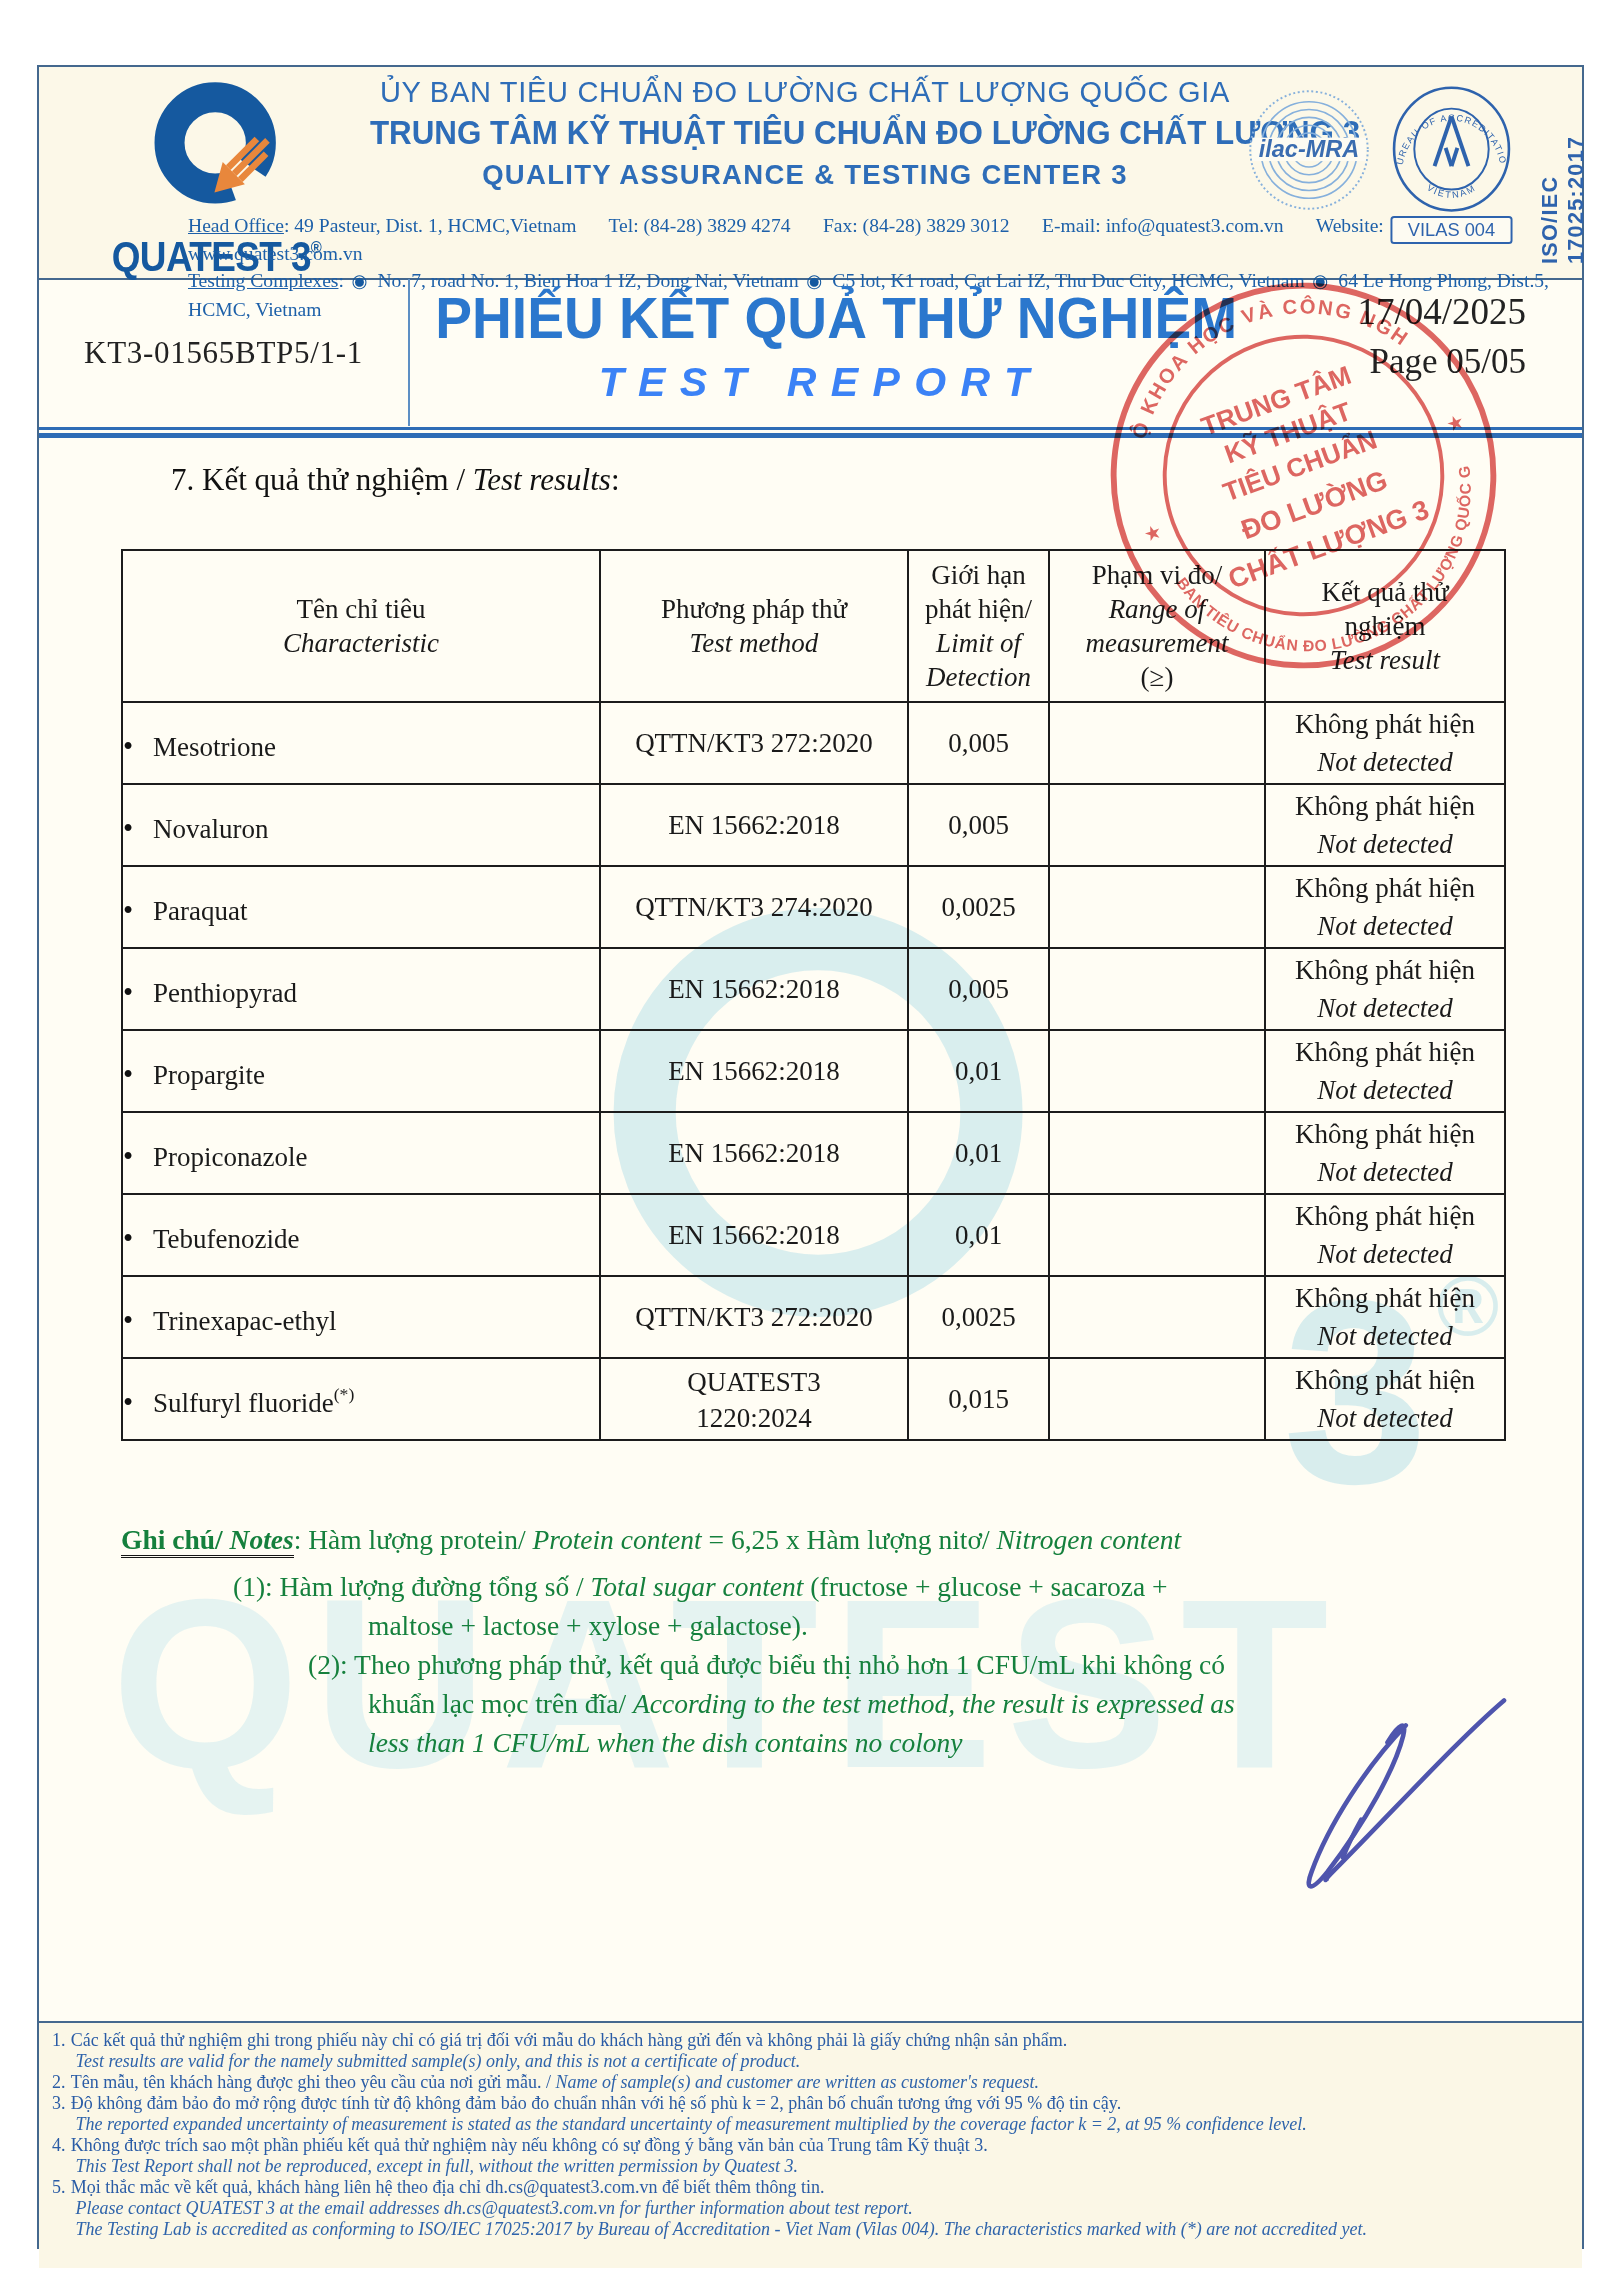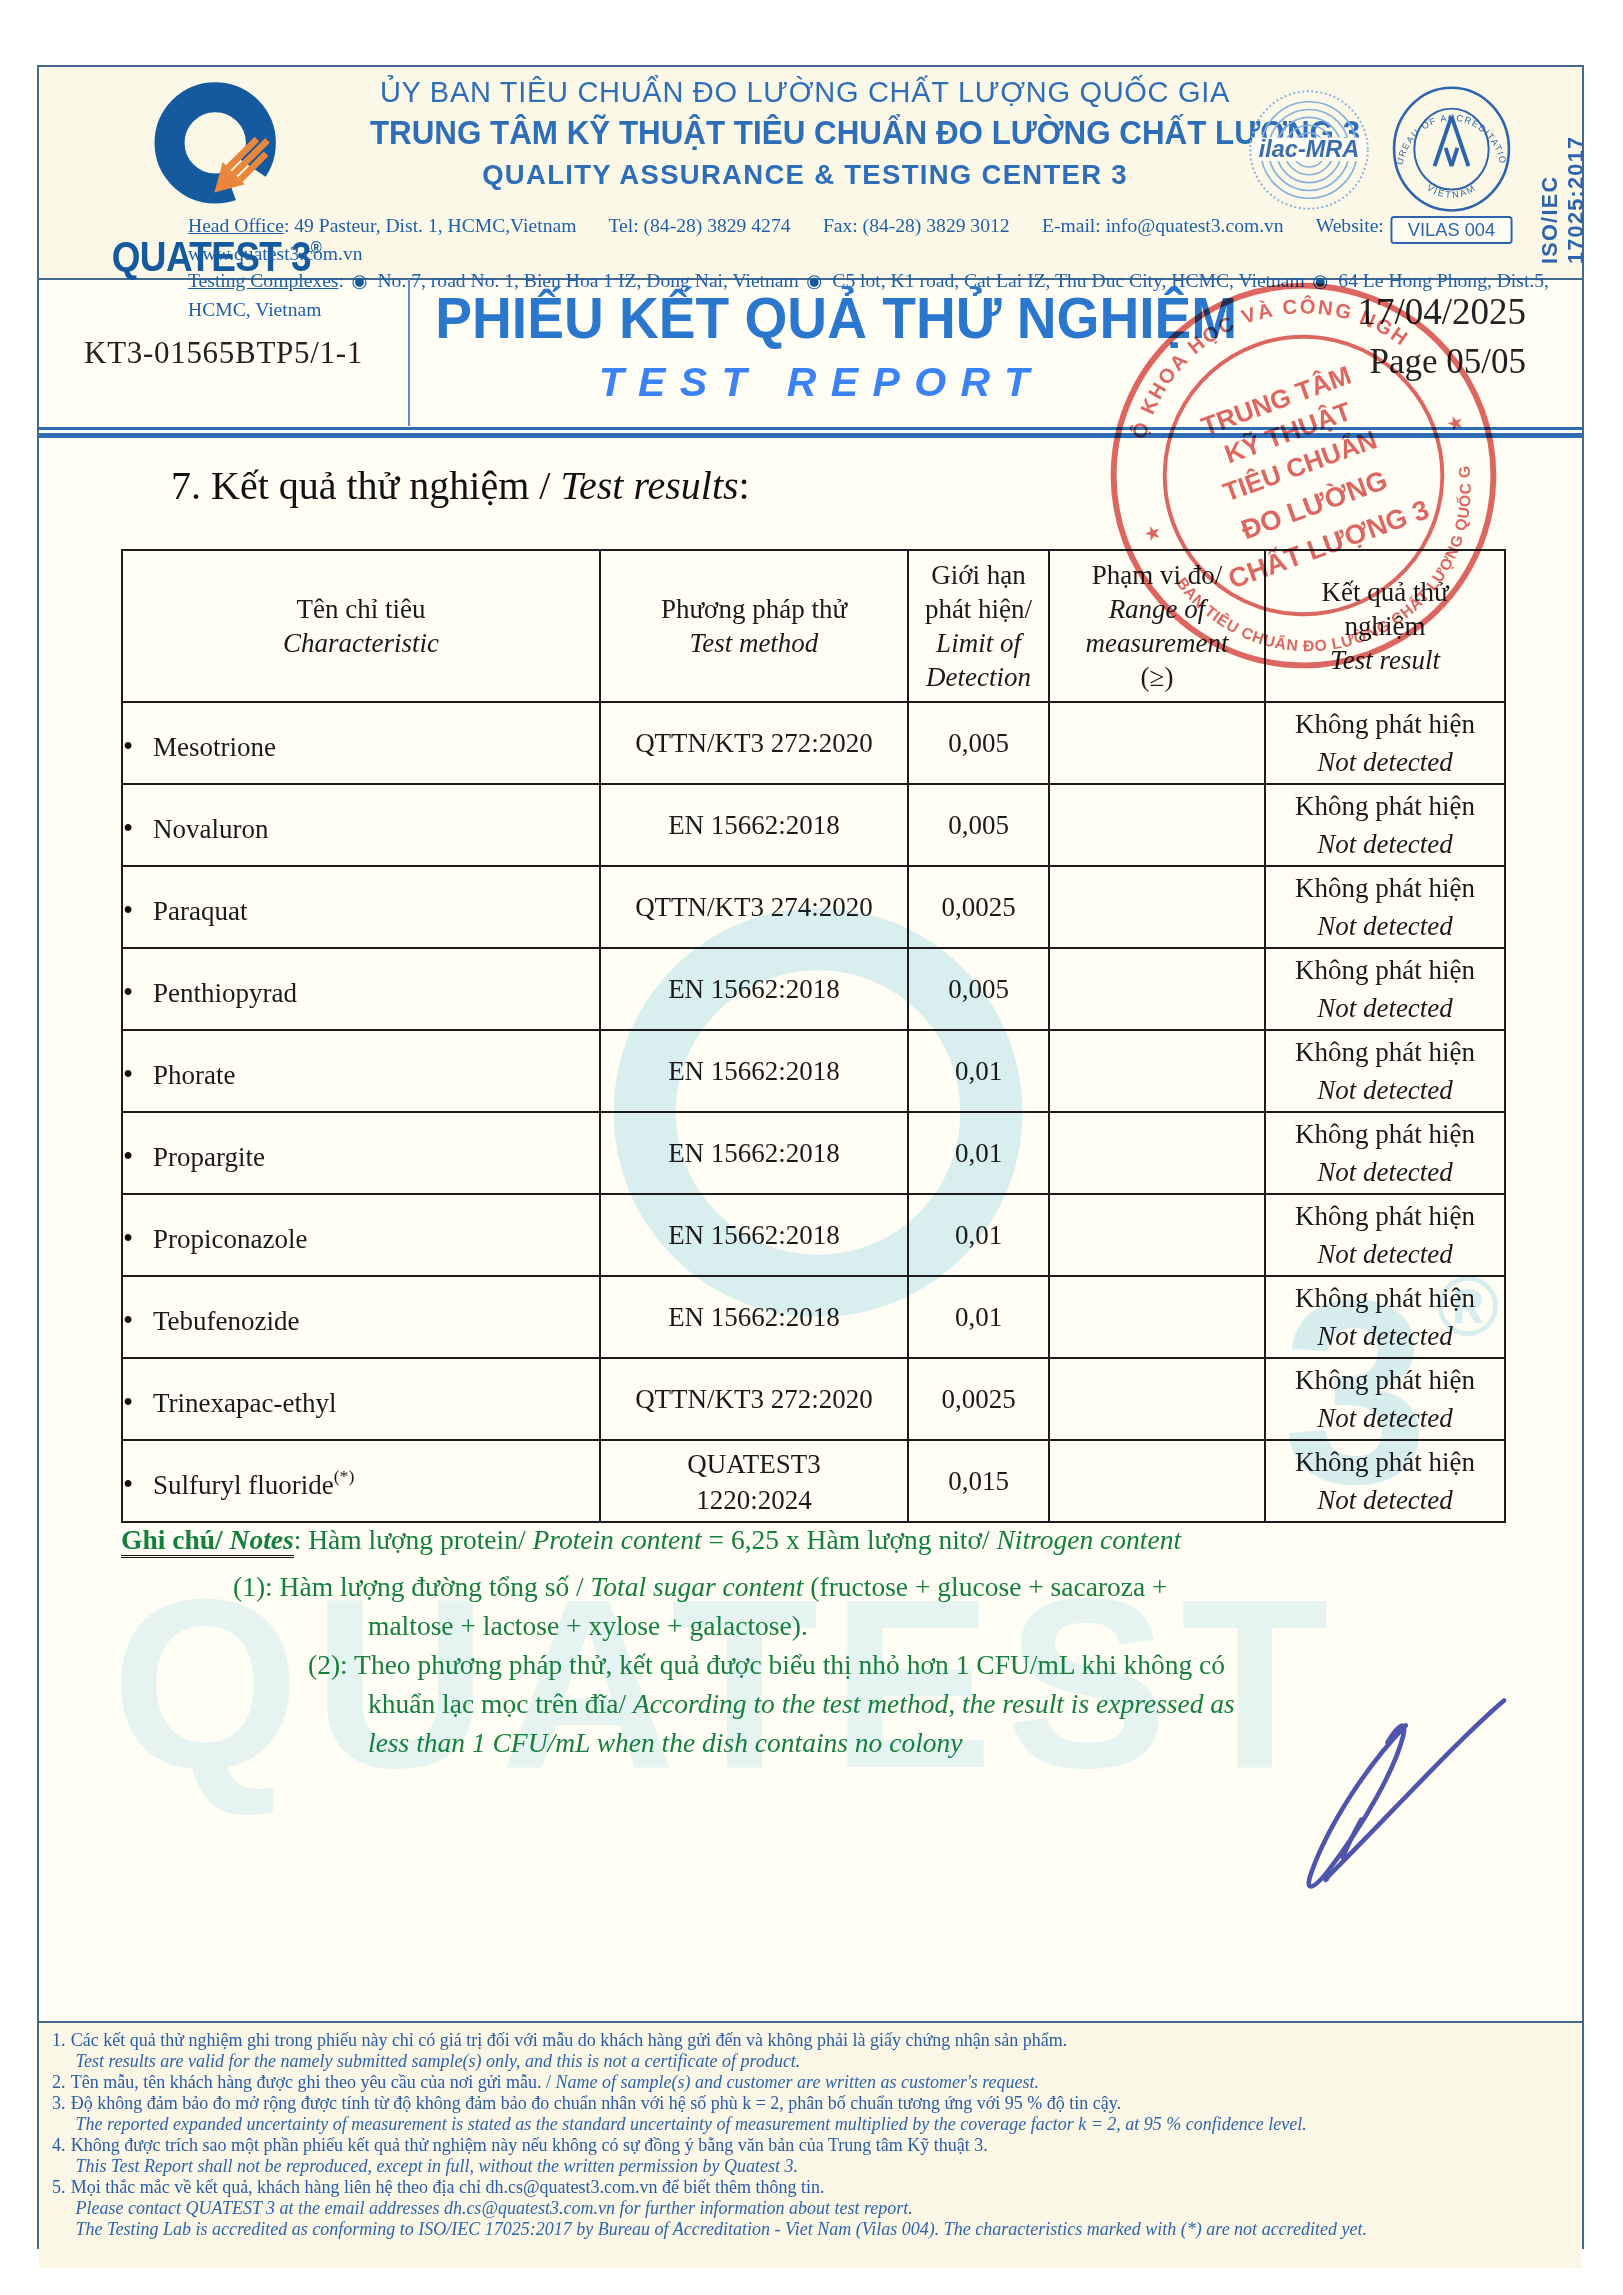--- a/index.html
+++ b/index.html
@@ -40,21 +40,21 @@
             font-family:"Liberation Sans",sans-serif;font-weight:bold;font-size:58px;color:#2b77cd;
             white-space:nowrap;transform:scaleX(.95);transform-origin:center;}
   .title-en{position:absolute;left:376px;top:80px;width:812px;text-align:center;
             font-family:"Liberation Sans",sans-serif;font-weight:bold;font-style:italic;font-size:41px;
             color:#3b82f6;letter-spacing:14.4px;}
   .date-wrap{position:absolute;left:1152px;top:10.5px;width:335px;text-align:right;font-size:37px;color:#222;}
   .page-label{margin-top:9.2px;font-size:35px;}
   .double-rule-a{position:absolute;left:39px;top:427px;width:1543px;height:2.6px;background:#2e6cb5;z-index:2;}
   .double-rule-b{position:absolute;left:39px;top:433px;width:1543px;height:4.6px;background:#2e6cb5;z-index:2;}
   
-  .section-heading{position:absolute;left:171px;top:462px;font-size:40px;color:#111;z-index:2;}
+  .section-heading{position:absolute;left:171px;top:462px;font-size:31px;color:#111;z-index:2;}
   .section-heading .i{font-style:italic;}
   
   .results{position:absolute;left:121px;top:549px;border-collapse:collapse;table-layout:fixed;z-index:2;background:transparent;}
   .results th,.results td{border:2px solid #1c1c1c;font-weight:normal;padding:0;background:transparent;}
   .results th{font-size:27px;line-height:34px;vertical-align:middle;padding:5.2px 3.9px;}
   .results td{font-size:27px;line-height:37px;height:80px;vertical-align:middle;}
   .hdr-en{font-style:italic;display:block;}
   .name-cell{text-align:left;padding-left:22px;}
   .bullet{display:inline-block;width:30px;font-size:29px;color:#111;}
   .name-cell sup{font-size:17.7px;vertical-align:11.8px;}
@@ -248,30 +248,20 @@
         <td class="range-cell"></td>
         <td class="result-cell">
             <span class="result-vi">Không phát hiện</span>
             <span class="result-en">Not detected</span>
           </td>
       </tr>
       <tr>
         <td class="name-cell"><span class="bullet">•</span><span>Penthiopyrad</span><sup></sup></td>
         <td class="method-cell"><span>EN 15662:2018</span><span class="m2"></span></td>
         <td class="lod-cell">0,005</td>
-        <td class="range-cell"></td>
-        <td class="result-cell">
-            <span class="result-vi">Không phát hiện</span>
-            <span class="result-en">Not detected</span>
-          </td>
-      </tr>
-      <tr>
-        <td class="name-cell"><span class="bullet">•</span><span>Phorate</span><sup></sup></td>
-        <td class="method-cell"><span>EN 15662:2018</span><span class="m2"></span></td>
-        <td class="lod-cell">0,01</td>
         <td class="range-cell"></td>
         <td class="result-cell">
             <span class="result-vi">Không phát hiện</span>
             <span class="result-en">Not detected</span>
           </td>
       </tr>
       <tr>
         <td class="name-cell"><span class="bullet">•</span><span>Propargite</span><sup></sup></td>
         <td class="method-cell"><span>EN 15662:2018</span><span class="m2"></span></td>
         <td class="lod-cell">0,01</td>

